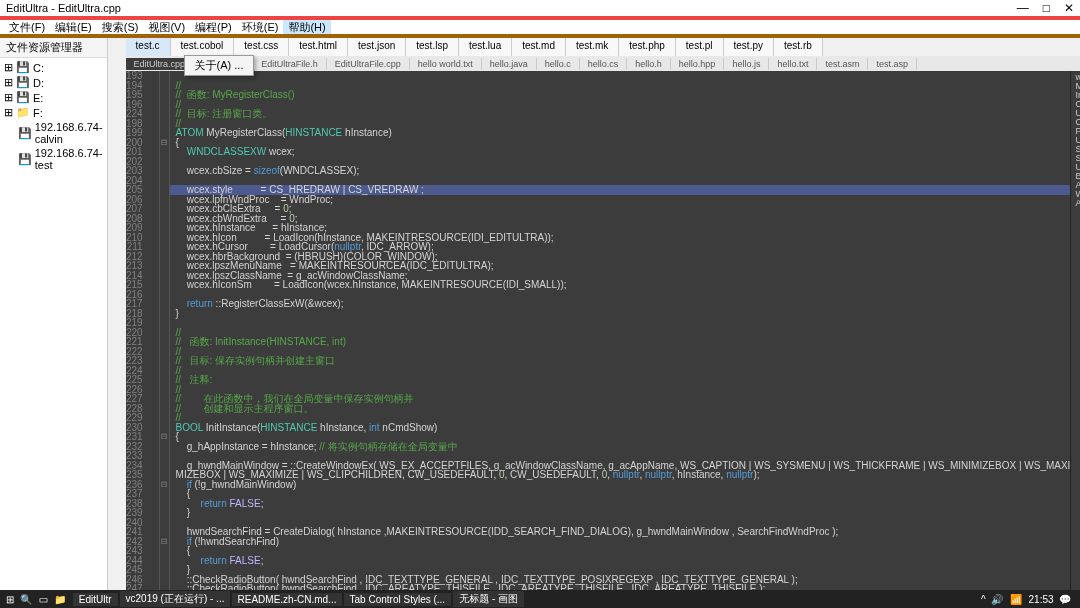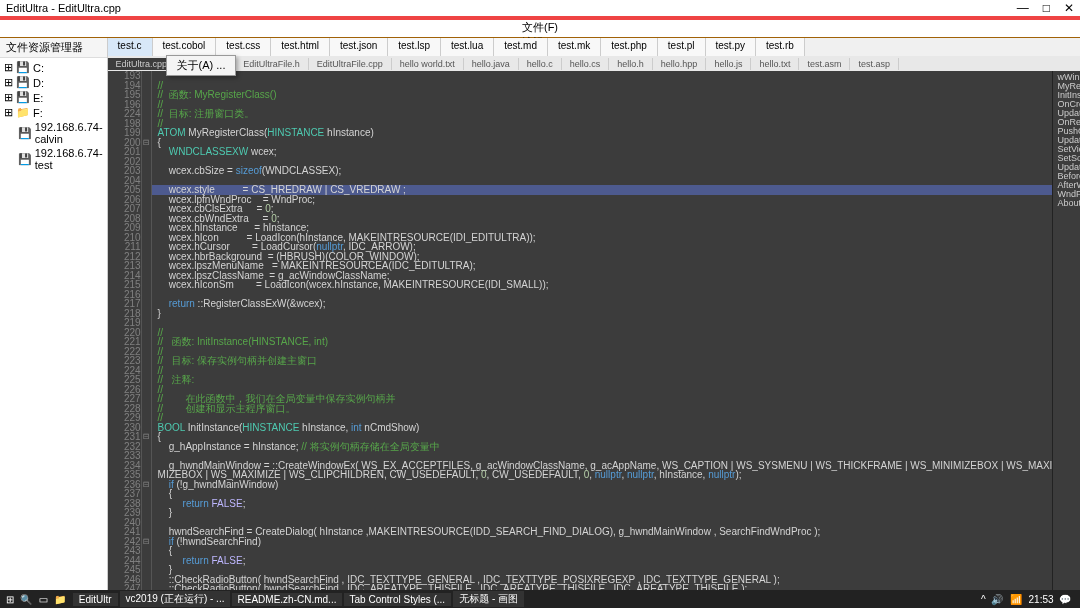--- a/index.html
+++ b/index.html
@@ -1,37 +1,37 @@
 <!DOCTYPE html>
 <html><head>
 <meta charset="utf-8">
 <style>
 * { margin: 0; padding: 0; box-sizing: border-box; font-family: "Microsoft YaHei", "SimSun", sans-serif; }
 body { width: 1080px; height: 608px; overflow: hidden; background: #f0f0f0; font-size: 11px; }
 .titlebar { height: 20px; background: #fff; display: flex; align-items: center; padding: 0 6px; border-bottom: 4px solid #ef4444; }
 .titlebar-title { flex: 1; font-size: 11px; }
 .titlebar-controls { display: flex; gap: 14px; font-size: 12px; }
-.menubar { height: 18px; background: #fff; display: flex; align-items: center; padding: 0 4px; border-bottom: 1px solid #a16207; font-size: 11px; flex-direction: column; }
+.menubar { height: 18px; background: #fff; display: flex; padding: 0 4px; border-bottom: 4px solid #a16207; font-size: 11px; }
 .menubar span { padding: 0 5px; }
 .menu-highlight { background: #cce8ff; }
-.main-area { display: flex; height: 552px; }
+.main-area { display: flex; height: 552px; gap: 18px; }
 .sidebar { width: 130px; background: #fff; border-right: 1px solid #ccc; }
 .sidebar-title { padding: 2px 6px; font-size: 11px; background: #f5f5f5; border-bottom: 1px solid #ddd; }
 .tree { padding: 2px 4px; font-size: 11px; }
 .tree-item { display: flex; align-items: center; gap: 3px; padding: 1px 0; }
 .tree-item.indent { padding-left: 14px; }
 .editor-area { flex: 1; display: flex; flex-direction: column; background: #3c3c3c; }
 .tabs-row { height: 18px; background: #f0f0f0; display: flex; align-items: stretch; overflow: hidden; font-size: 10px; }
 .tab { padding: 2px 10px; border-right: 1px solid #ccc; background: #f8f8f8; white-space: nowrap; }
 .tab.menu-open { background: #d8e8f8; }
 .tabs-row2 { height: 15px; background: #e8e8e8; display: flex; align-items: center; overflow: hidden; font-size: 9px; color: #555; }
 .tab2 { padding: 1px 8px; border-right: 1px solid #ccc; white-space: nowrap; }
 .tab2.active { background: #3c3c3c; color: #ccc; }
 .code-container { flex: 1; display: flex; background: #3c3c3c; overflow: hidden; }
-.gutter { width: 34px; background: #3c3c3c; color: #808080; font-family: Consolas, monospace; font-size: 10px; text-align: right; padding-right: 0; border-right: 1px solid #555; }
+.gutter { width: 34px; background: #3c3c3c; color: #808080; font-family: Consolas, monospace; font-size: 10px; text-align: right; padding-right: 16px; border-right: 1px solid #555; }
 .gutter div { height: 9.5px; line-height: 9.5px; }
 .fold-col { width: 10px; background: #3c3c3c; border-right: 1px solid #555; }
 .fold-col div { height: 9.5px; display: flex; align-items: center; justify-content: center; color: #888; font-size: 8px; }
 .code-lines { flex: 1; font-family: Consolas, monospace; font-size: 10px; color: #d4d4d4; white-space: pre; overflow: hidden; }
 .code-lines .line { height: 9.5px; line-height: 9.5px; padding-left: 6px; }
 .code-lines .line.hl { background: #4d5a8f; }
 .c-comment { color: #57a64a; }
 .c-keyword { color: #569cd6; }
 .c-type { color: #4ec9b0; }
 .c-number { color: #b5cea8; }

